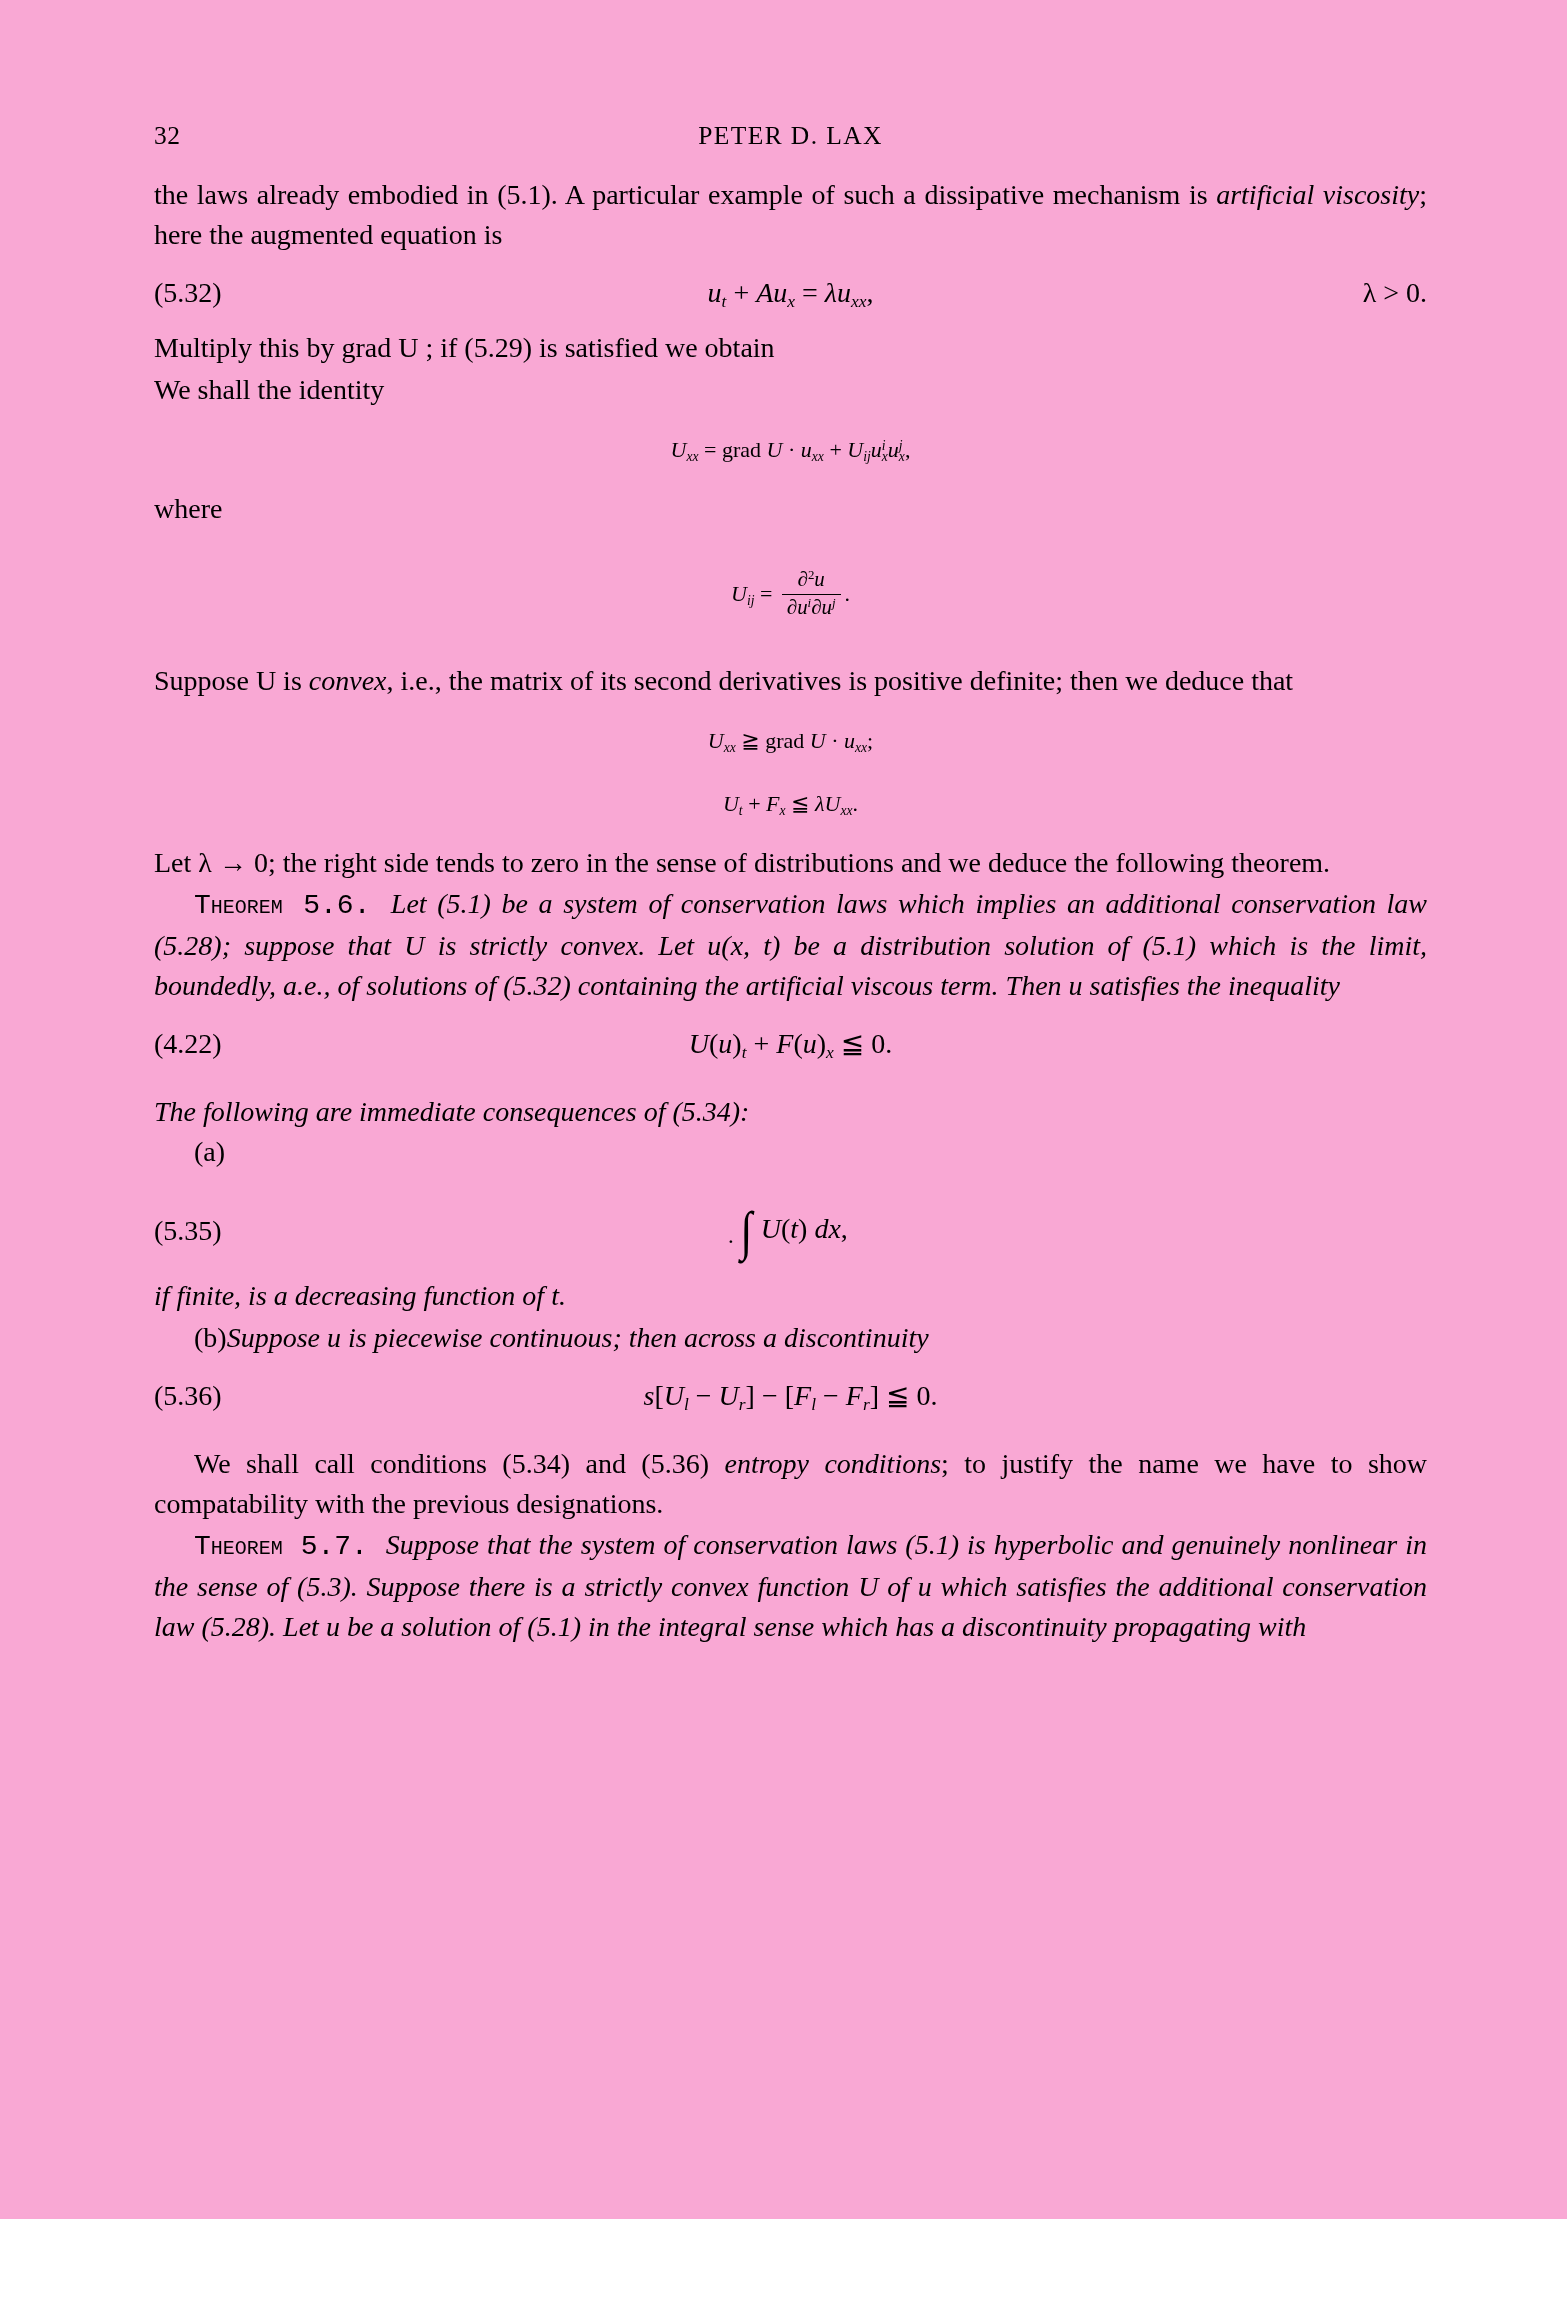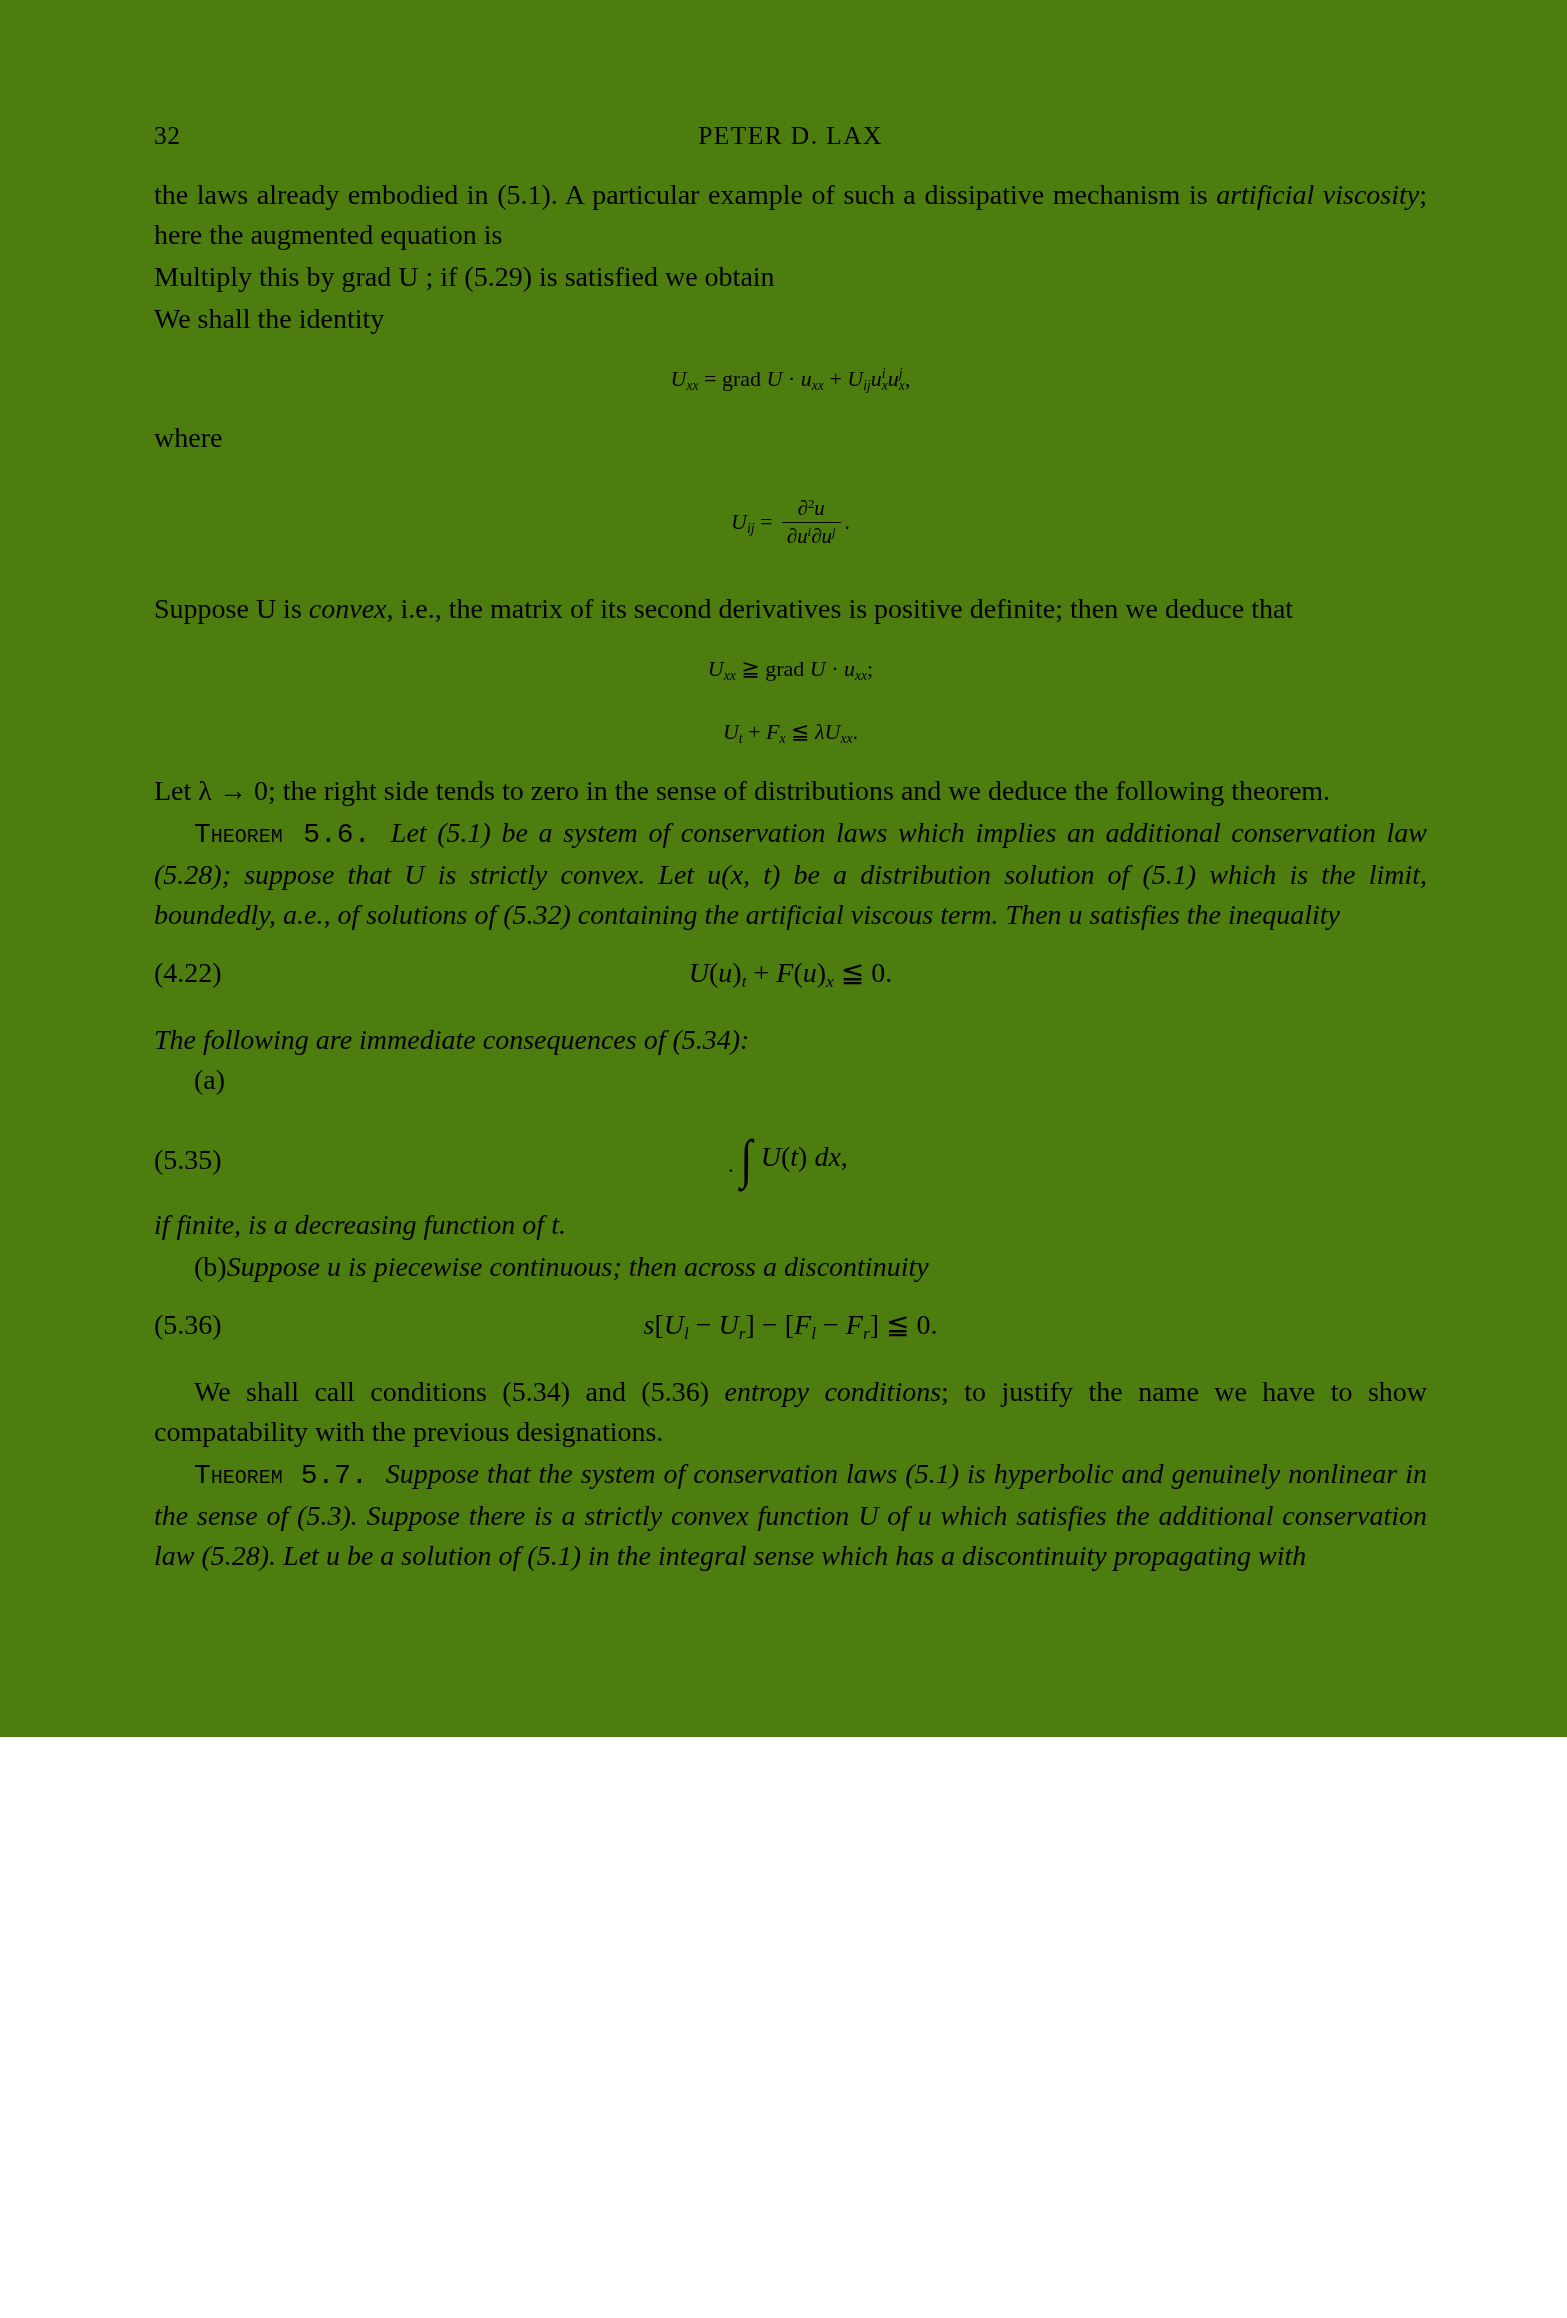--- a/index.html
+++ b/index.html
@@ -12,22 +12,22 @@
     height: 2319px;
     font-family: "Liberation Serif", serif;
     color: #000000;
     position: relative;
     overflow: hidden;
   }
   .page {
     position: absolute;
     left: 0; top: 0;
     width: 1568px;
-    height: 1737px;
-    background: #4d7c0f;
+    height: 2219px;
+    background: #f9a8d4;
   }
   .content {
     position: absolute;
     left: 154px;
     top: 114px;
     width: 1273px;
   }
   
   .runhead {
     position: relative;
@@ -150,20 +150,27 @@
 <div class="page">
   <div class="content">
 
     <div class="runhead">
       <div class="folio">32</div>
       <div class="runtitle">PETER D. LAX</div>
     </div>
 
     <p class="para"><span>the laws already embodied in (5.1). A particular example of such a dissipative mechanism is </span><i>artificial viscosity</i><span>; here the augmented equation is</span></p>
 
+    <div class="eqrow">
+      <span class="eqnum">(5.32)</span>
+      <div class="eqbody">
+        <span class="mi">u</span><sub>t</sub> + <span class="mi">Au</span><sub>x</sub> = <span class="mi">λu</span><sub>xx</sub>,
+      </div>
+      <span class="eqright">λ &gt; 0.</span>
+    </div>
 
     <p class="para">Multiply this by grad U ; if (5.29) is satisfied we obtain</p>
 
 
     <p class="para">We shall the identity</p>
 
     <div class="eqcenter">
       <span class="mi">U</span><sub>xx</sub> = grad <span class="mi">U</span> · <span class="mi">u</span><sub>xx</sub> + <span class="mi">U</span><sub>ij</sub><span class="mi">u</span><span class="subsup"><span class="s-up">i</span><span>x</span></span><span class="mi">u</span><span class="subsup"><span class="s-up">j</span><span>x</span></span>,
     </div>
 

